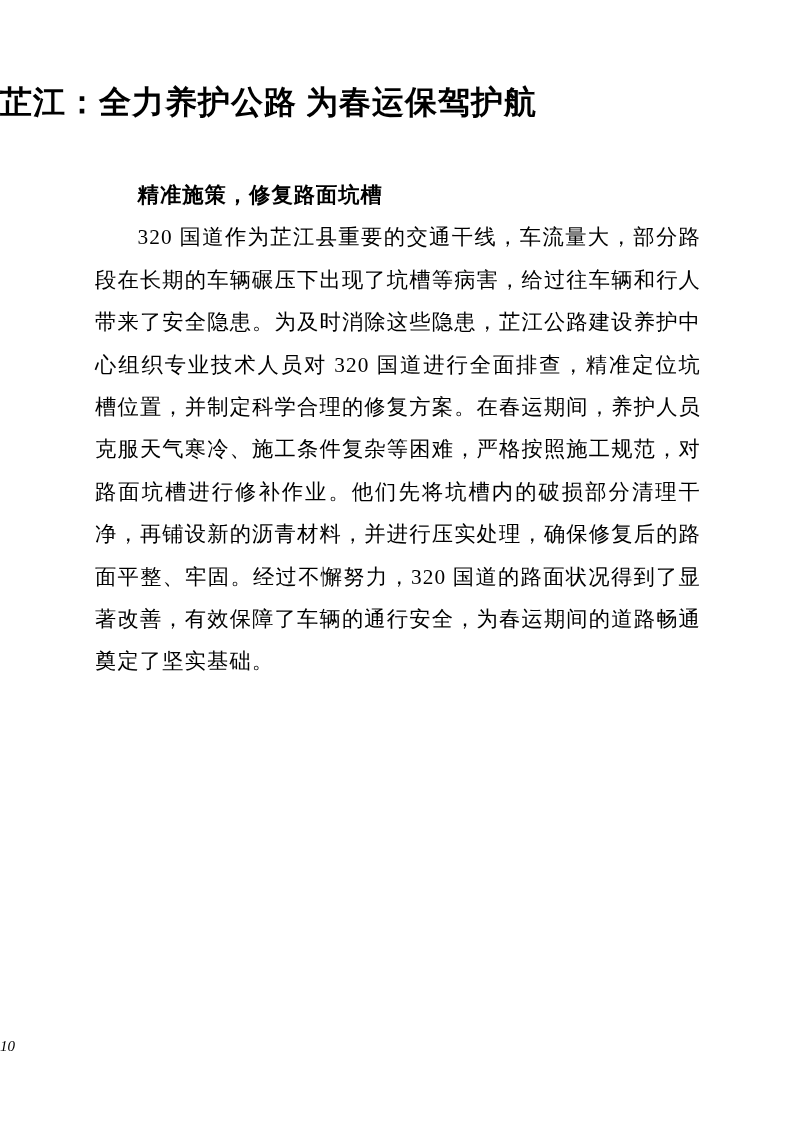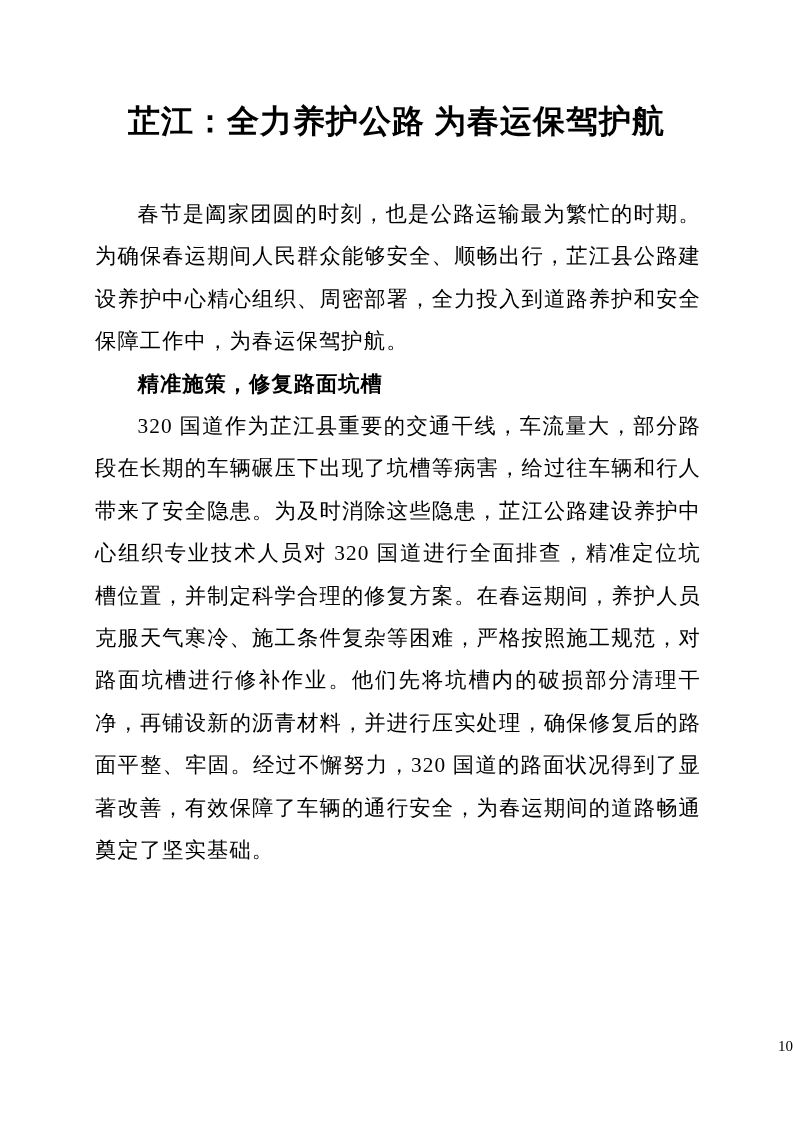--- a/index.html
+++ b/index.html
@@ -11,23 +11,23 @@
     position: relative;
     width: 793px;
     height: 1122px;
     background: #ffffff;
     color: #000000;
     font-family: "Liberation Serif", serif;
     overflow: hidden;
   }
   .doc-title {
     margin: 0;
-    padding-top: 95px;
+    padding-top: 76px;
     height: 52px;
-    text-align: center;
+    text-align: left;
     font-size: 32px;
     line-height: 52px;
     font-weight: bold;
     letter-spacing: 1px;
     font-family: "Liberation Serif", serif;
     white-space: nowrap;
   }
   .doc-body {
     margin: 46px 92px 0 95px;
     width: 606px;
@@ -49,34 +49,34 @@
     font-weight: bold;
     text-indent: 2em;
     text-align: left;
     font-family: "Liberation Sans", sans-serif;
   }
   .page-number {
     position: absolute;
     left: 0;
     right: 0;
     top: 1036px;
-    text-align: right;
+    text-align: left;
     font-size: 15px;
     line-height: 20px;
     font-family: "Liberation Serif", serif;
+    font-style: italic;
   }
 </style>
 </head>
 <body>
 
 <div class="page">
   <h1 class="doc-title">芷江：全力养护公路 为春运保驾护航</h1>
 
   <main class="doc-body">
-    <p class="para">春节是阖家团圆的时刻，也是公路运输最为繁忙的时期。为确保春运期间人民群众能够安全、顺畅出行，芷江县公路建设养护中心精心组织、周密部署，全力投入到道路养护和安全保障工作中，为春运保驾护航。</p>
 
     <h2 class="section-heading">精准施策，修复路面坑槽</h2>
 
     <p class="para">320 国道作为芷江县重要的交通干线，车流量大，部分路段在长期的车辆碾压下出现了坑槽等病害，给过往车辆和行人带来了安全隐患。为及时消除这些隐患，芷江公路建设养护中心组织专业技术人员对 320 国道进行全面排查，精准定位坑槽位置，并制定科学合理的修复方案。在春运期间，养护人员克服天气寒冷、施工条件复杂等困难，严格按照施工规范，对路面坑槽进行修补作业。他们先将坑槽内的破损部分清理干净，再铺设新的沥青材料，并进行压实处理，确保修复后的路面平整、牢固。经过不懈努力，320 国道的路面状况得到了显著改善，有效保障了车辆的通行安全，为春运期间的道路畅通奠定了坚实基础。</p>
 
 
   </main>
 
   <div class="page-number">10</div>
 </div>

